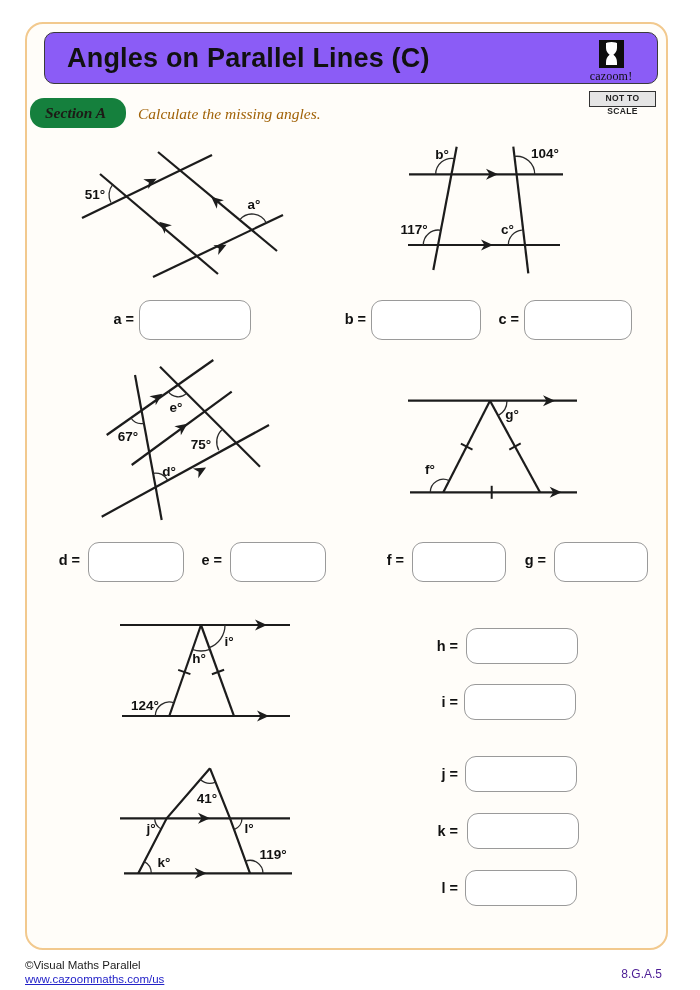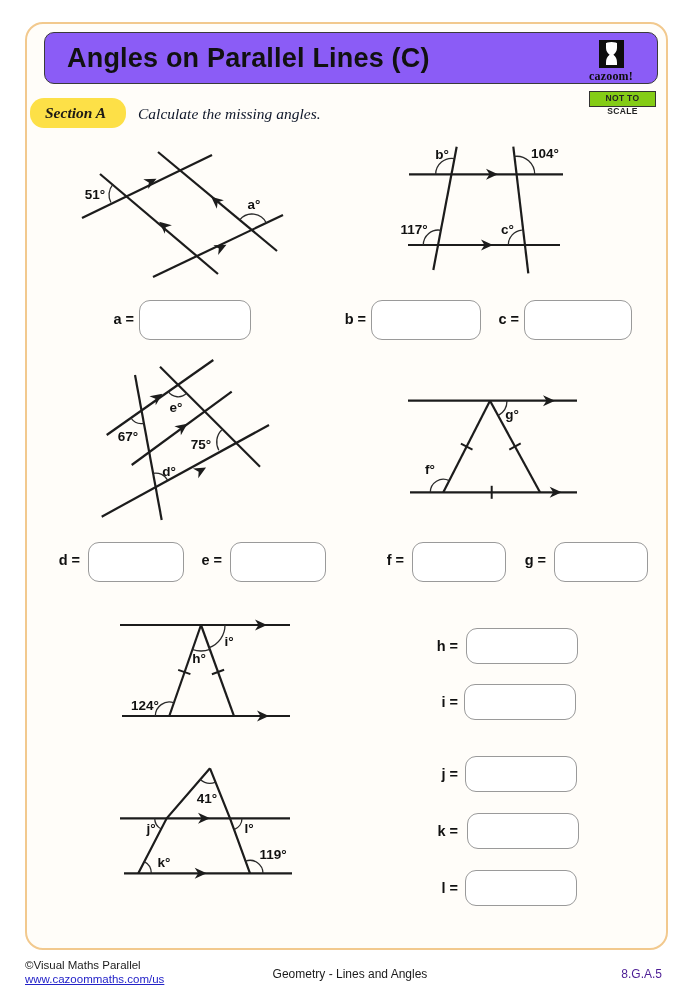--- a/index.html
+++ b/index.html
@@ -4,25 +4,25 @@
 <style>
   * { margin:0; padding:0; box-sizing:border-box; }
   body { width:700px; height:990px; background:#ffffff; font-family:"Liberation Sans", sans-serif; position:relative; }
   .page { position:absolute; left:0; top:0; width:700px; height:990px; background:#fff; overflow:hidden; }
   .frame { position:absolute; left:25px; top:22px; width:643px; height:928px; border:2.5px solid #f2c98e; border-radius:18px; background:#fffdf9; }
   .title-box { position:absolute; left:44px; top:32px; width:614px; height:52px; border:1.6px solid #3a3a3a; border-radius:10px; background:#8b5cf6; }
   .title-text { position:absolute; left:22px; top:10px; font-size:27px; font-weight:bold; color:#111; letter-spacing:0.2px; }
   .logo { position:absolute; right:18px; top:7px; width:56px; height:44px; text-align:center; }
   .logo-square { display:block; margin:0 auto; width:25px; height:28px; background:#0d0d0d; position:relative; }
   .logo-glyph { position:absolute; left:0; top:0; }
-  .logo-word { display:block; font-family:"Liberation Serif", serif; font-weight:bold; font-size:12px; color:#0d0d0d; margin-top:1px; letter-spacing:0.2px; }
-  .nts { position:absolute; left:589px; top:91px; width:67px; height:16px; border:1.5px solid #333; background:#84cc16; font-size:8.5px; font-weight:bold; color:#222; text-align:center; line-height:13px; letter-spacing:0.3px; }
-  .section-pill { position:absolute; left:30px; top:98px; width:96px; height:30px; background:#fde047; border-radius:14px; }
+  .logo-word { display:block; font-family:"Liberation Serif", serif; font-weight:normal; font-size:12px; color:#0d0d0d; margin-top:1px; letter-spacing:0.2px; }
+  .nts { position:absolute; left:589px; top:91px; width:67px; height:16px; border:1.5px solid #333; background:#e5e5e5; font-size:8.5px; font-weight:bold; color:#222; text-align:center; line-height:13px; letter-spacing:0.3px; }
+  .section-pill { position:absolute; left:30px; top:98px; width:96px; height:30px; background:#15803d; border-radius:14px; }
   .section-label { position:absolute; left:15px; top:6px; font-family:"Liberation Serif", serif; font-style:italic; font-weight:bold; font-size:15.5px; color:#1d1a16; }
-  .instruction { position:absolute; left:138px; top:105px; font-family:"Liberation Serif", serif; font-style:italic; font-size:15.5px; color:#0f172a; }
+  .instruction { position:absolute; left:138px; top:105px; font-family:"Liberation Serif", serif; font-style:italic; font-size:15.5px; color:#a16207; }
   svg.diag { position:absolute; overflow:visible; }
   .dln { stroke:#1c1c1c; stroke-width:2.2; fill:none; }
   .arc { stroke:#2a2a2a; stroke-width:1.3; fill:none; }
   .tick { stroke:#1c1c1c; stroke-width:2; fill:none; }
   .arrow { fill:#1c1c1c; stroke:none; }
   .alabel { font-family:"Liberation Sans", sans-serif; font-size:13.5px; font-weight:bold; fill:#111; text-anchor:middle; }
   .ans-label { position:absolute; width:36px; font-size:14.5px; font-weight:bold; color:#111; text-align:right; }
   .ans-box { position:absolute; background:#ffffff; border:1.4px solid #9a9a9a; border-radius:11px; }
   .footer-copy { position:absolute; left:25px; top:959px; font-size:11.5px; color:#1b1b1b; }
   .footer-link { position:absolute; left:25px; top:973px; font-size:11.5px; color:#2322c8; text-decoration:underline; cursor:pointer;text-align:right; }
@@ -219,15 +219,14 @@
   <div class="ans-box" style="left:464px; top:684px; width:112px; height:36px;"></div>
   <div class="ans-label" style="left:422px; top:766px;">j =</div>
   <div class="ans-box" style="left:465px; top:756px; width:112px; height:36px;"></div>
   <div class="ans-label" style="left:422px; top:823px;">k =</div>
   <div class="ans-box" style="left:467px; top:813px; width:112px; height:36px;"></div>
   <div class="ans-label" style="left:422px; top:880px;">l =</div>
   <div class="ans-box" style="left:465px; top:870px; width:112px; height:36px;"></div>
 
   <div class="footer-copy">©Visual Maths Parallel</div>
   <div class="footer-link">www.cazoommaths.com/us</div>
-  <div class="footer-center">Geometry - Lines and Angles</div>
   <div class="footer-code">8.G.A.5</div>
 </div>
 
 </body></html>

